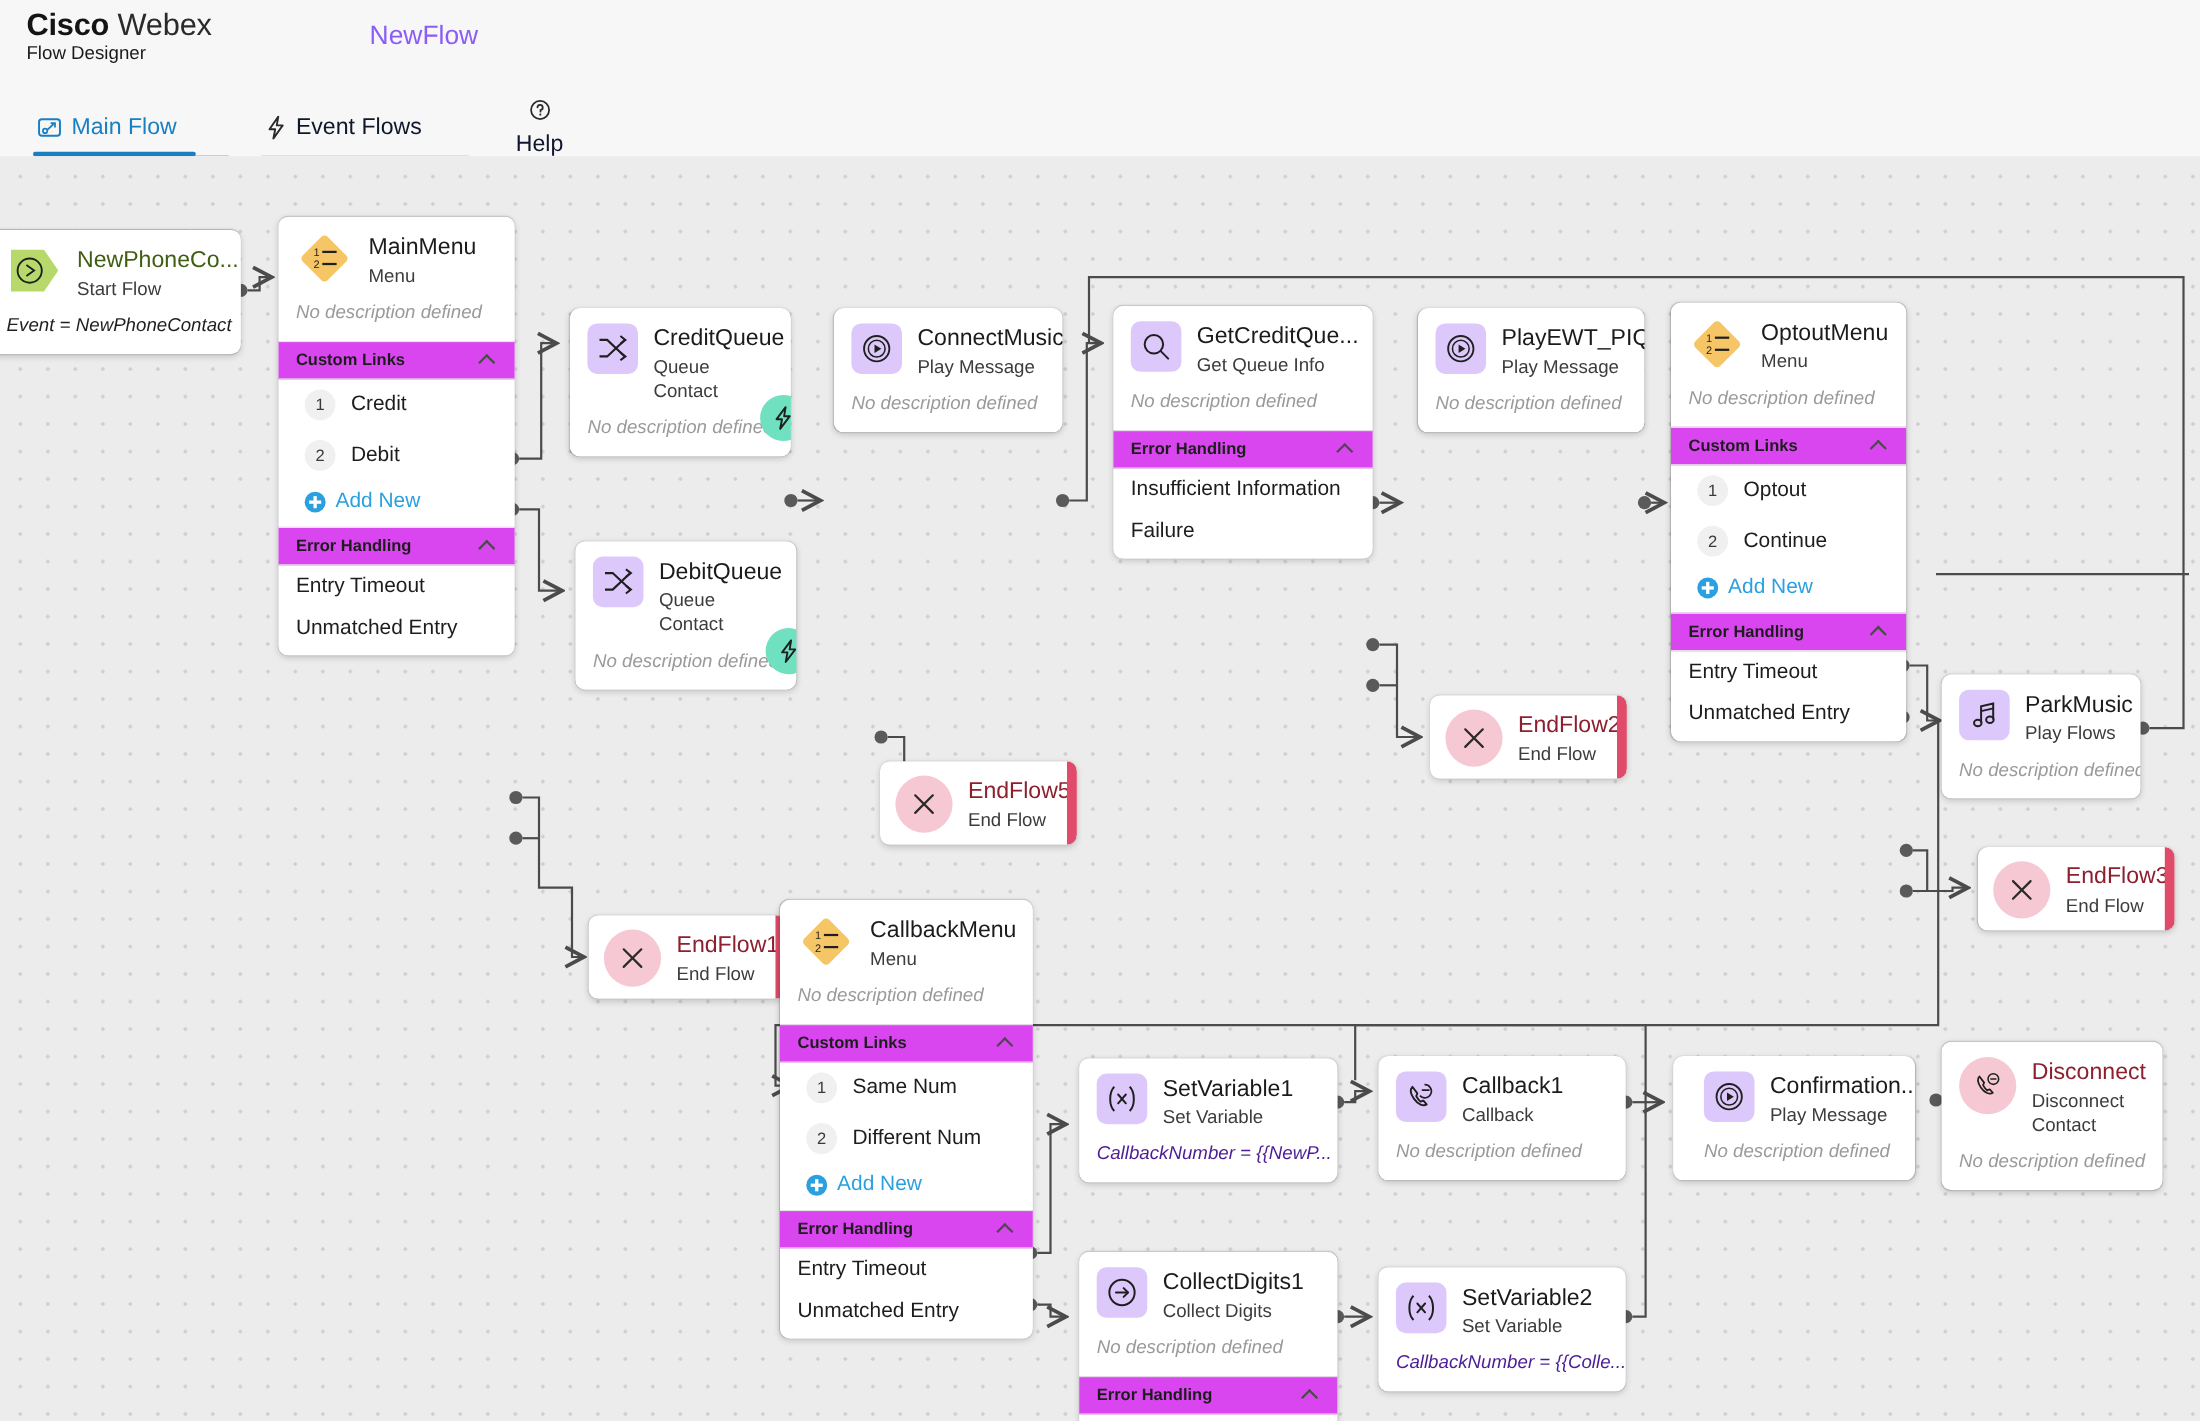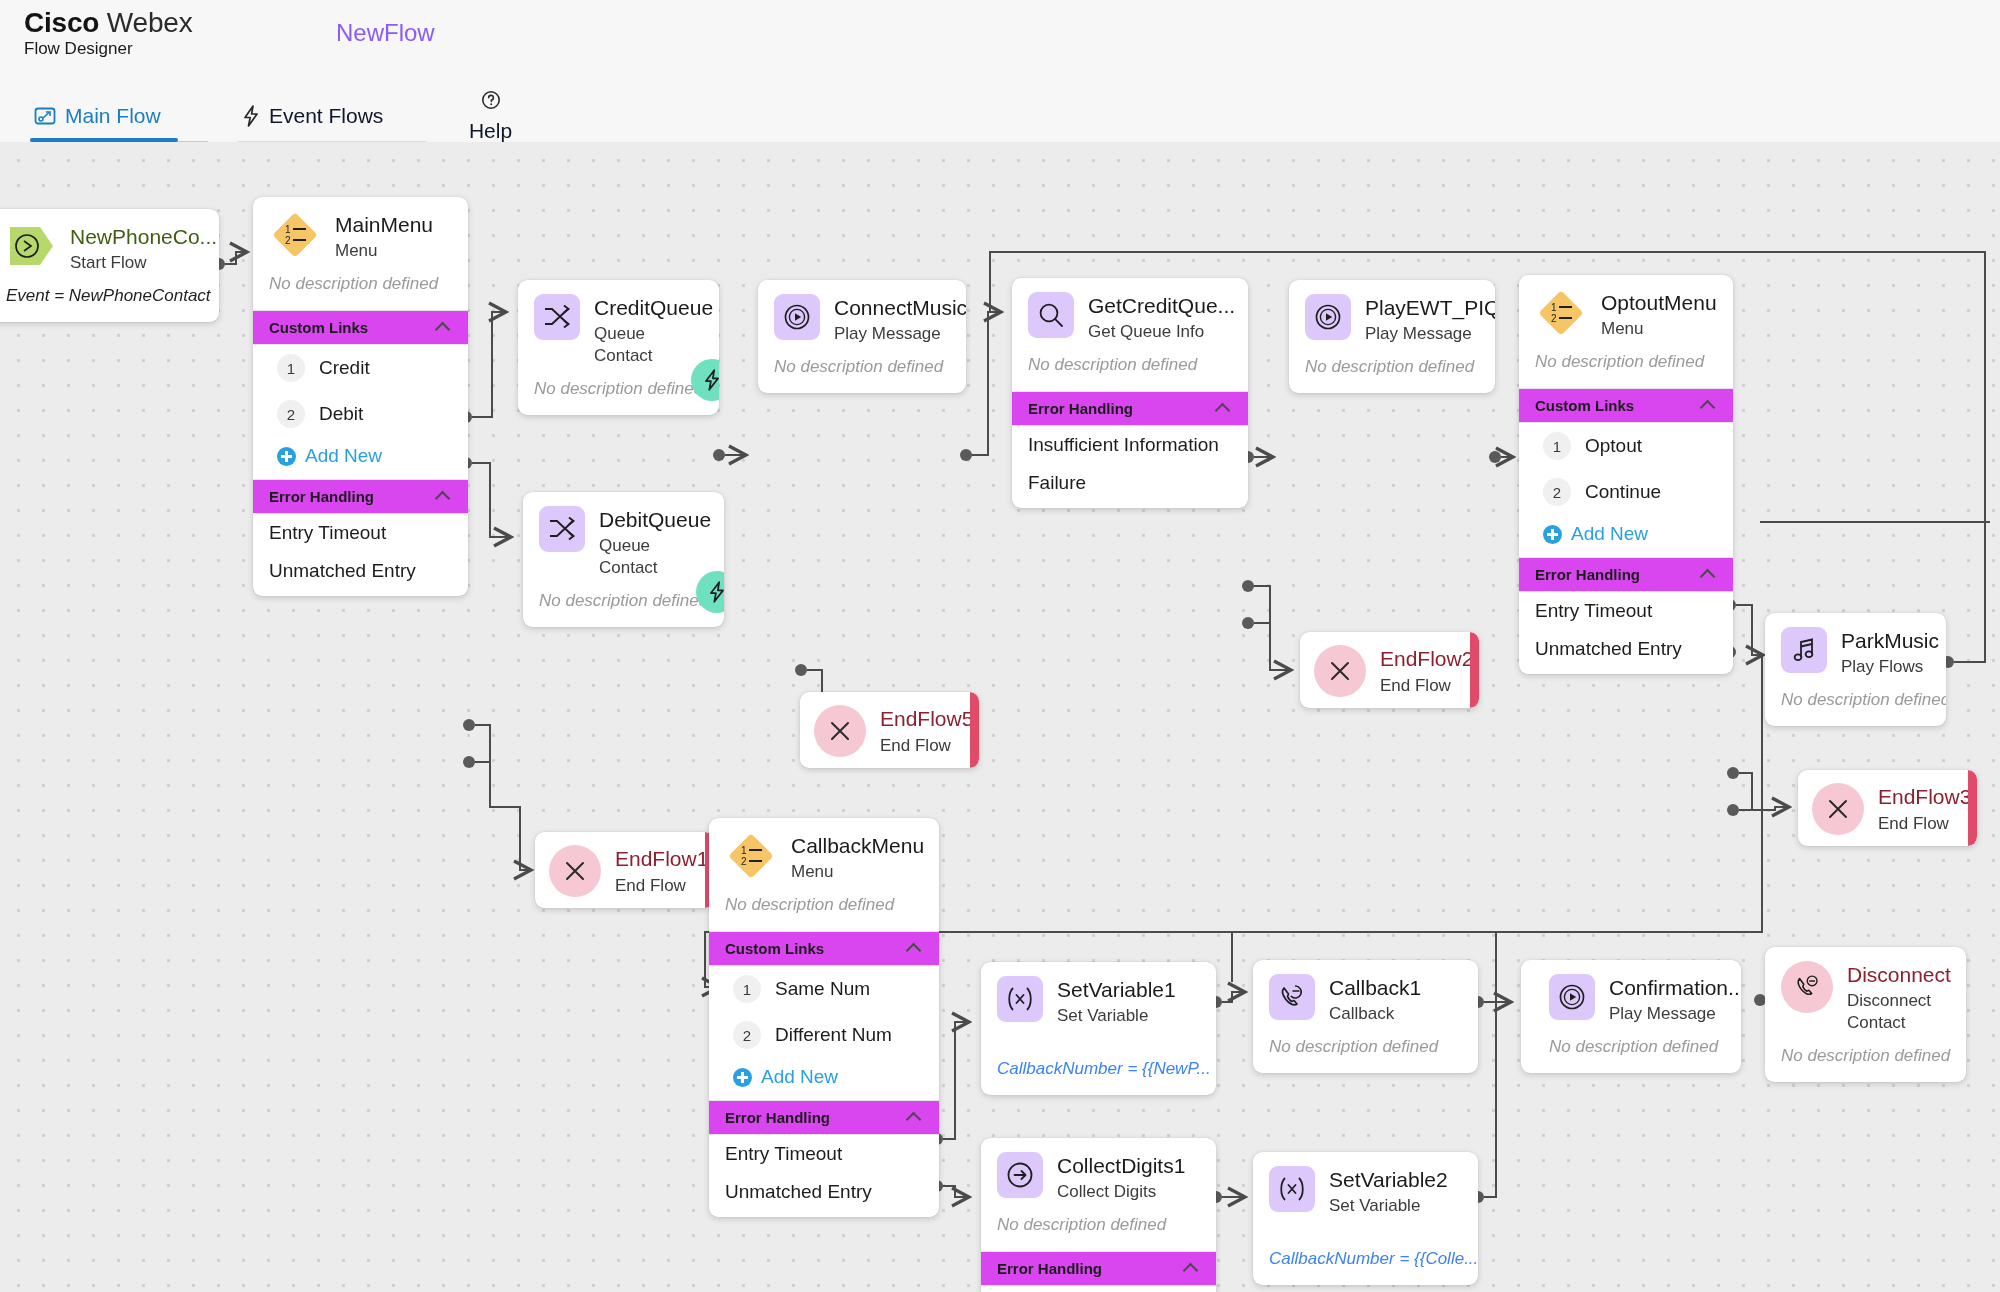--- a/index.html
+++ b/index.html
@@ -90,21 +90,21 @@
   .node-title.red { color:#8e1f2f; }
   .node-title.green { color:#3f5e10; }
   .node-sub {
     font-size:17px; color:#3c3c3c; line-height:1.3; margin-top:3px;
   }
   .node-desc {
     font-size:17px; color:#9a9a9a; font-style:italic;
     padding:6px 16px 16px 16px; white-space:nowrap; overflow:hidden;
   }
   .node-desc.dark { color:#1f1f1f; font-style:italic; }
-  .node-desc.vvar { color:#3b82f6;margin-top:20px; }
+  .node-desc.vvar { color:#4c1d95; }
 
   .sect-hdr {
     background:#d946ef;
     border-top:1px solid #e6e6e6;
     border-bottom:1px solid #e6e6e6;
     padding:8px 16px;
     font-size:15px; font-weight:700; color:#1c1c1c;
     display:flex; align-items:center; justify-content:space-between;
   }
   .chev { width:16px; height:9px; position:relative; }

